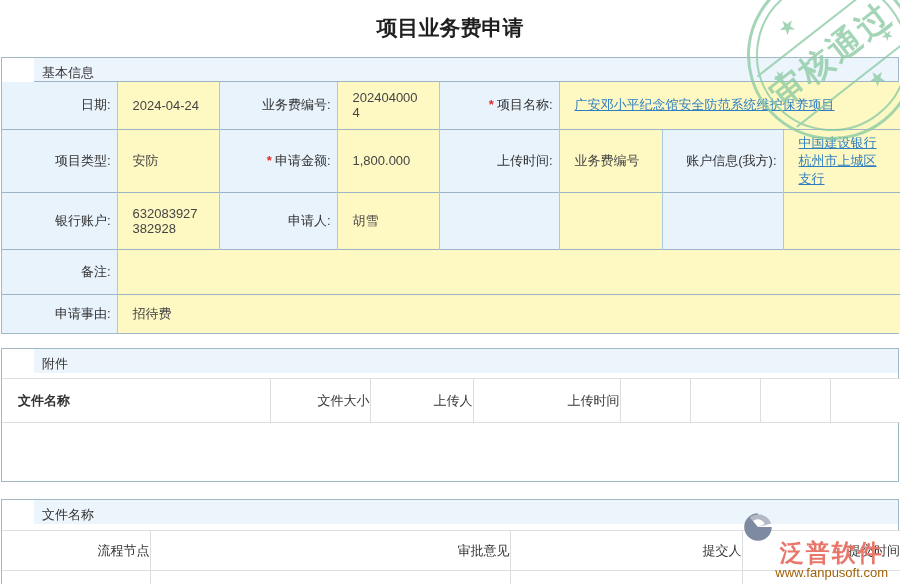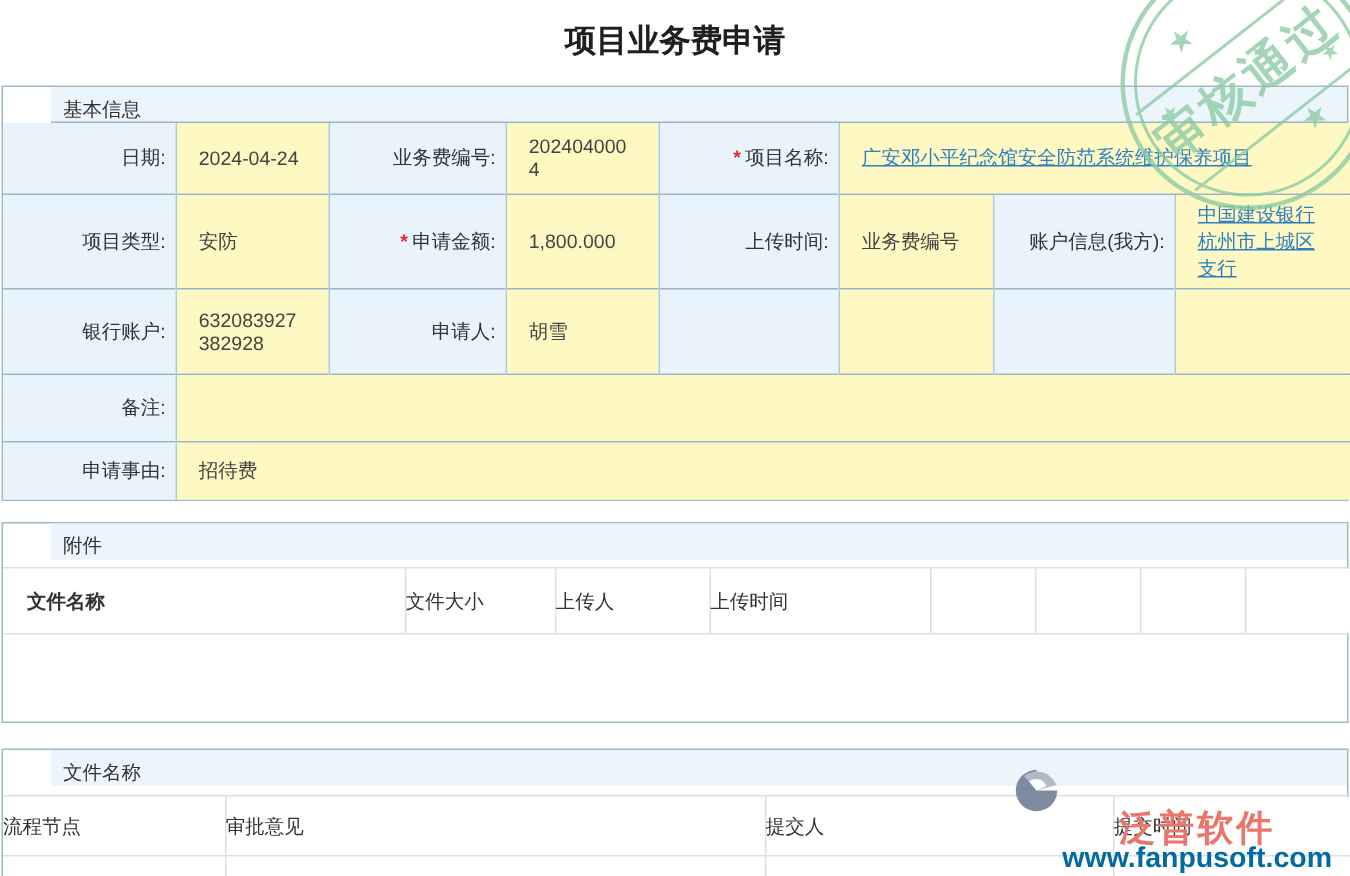--- a/index.html
+++ b/index.html
@@ -59,21 +59,21 @@
   .req { color:#e02b2b; margin-right:3px; font-weight:bold; }
   a.link { color:#2f7fc1; text-decoration:underline; cursor:pointer; }
   
   .panel-attach { height:134px; }
   .grid-table { margin-top:5px; }
   .grid-table td {
     height:44px;
     border-top:1px solid #dcdfe2;
     border-bottom:1px solid #dcdfe2;
     border-left:1px solid #dcdfe2;
-    text-align:left;
+    text-align:right;
     color:#333;
     background:#fff;
     font-size:13px;
   }
   .grid-table td:first-child { border-left:none; }
   .grid-table td.first { text-align:left; padding-left:16px;font-weight:bold; }
   
   .panel-approve { height:100px; margin-top:0; }
   .panel-approve .grid-table { margin-top:6px; }
   .panel-approve .grid-table td { height:40px; }
@@ -130,23 +130,23 @@
   .brand-name {
     font-size:24px;
     font-weight:bold;
     color:#e8766a;
     letter-spacing:2px;
     line-height:26px;
     font-family:"Liberation Sans","DejaVu Sans",sans-serif;
     margin-top:30px;
   }
   .brand-url {
-    font-size:19px;
-    font-weight:bold;
-    color:#0369a1;
+    font-size:13px;
+    font-weight:normal;
+    color:#a16207;
     line-height:14px;
   }
 </style>
 </head>
 <body>
 
 <h1 class="title">项目业务费申请</h1>
 
 <section class="panel panel-basic">
   <div class="panel-bar">基本信息</div>

